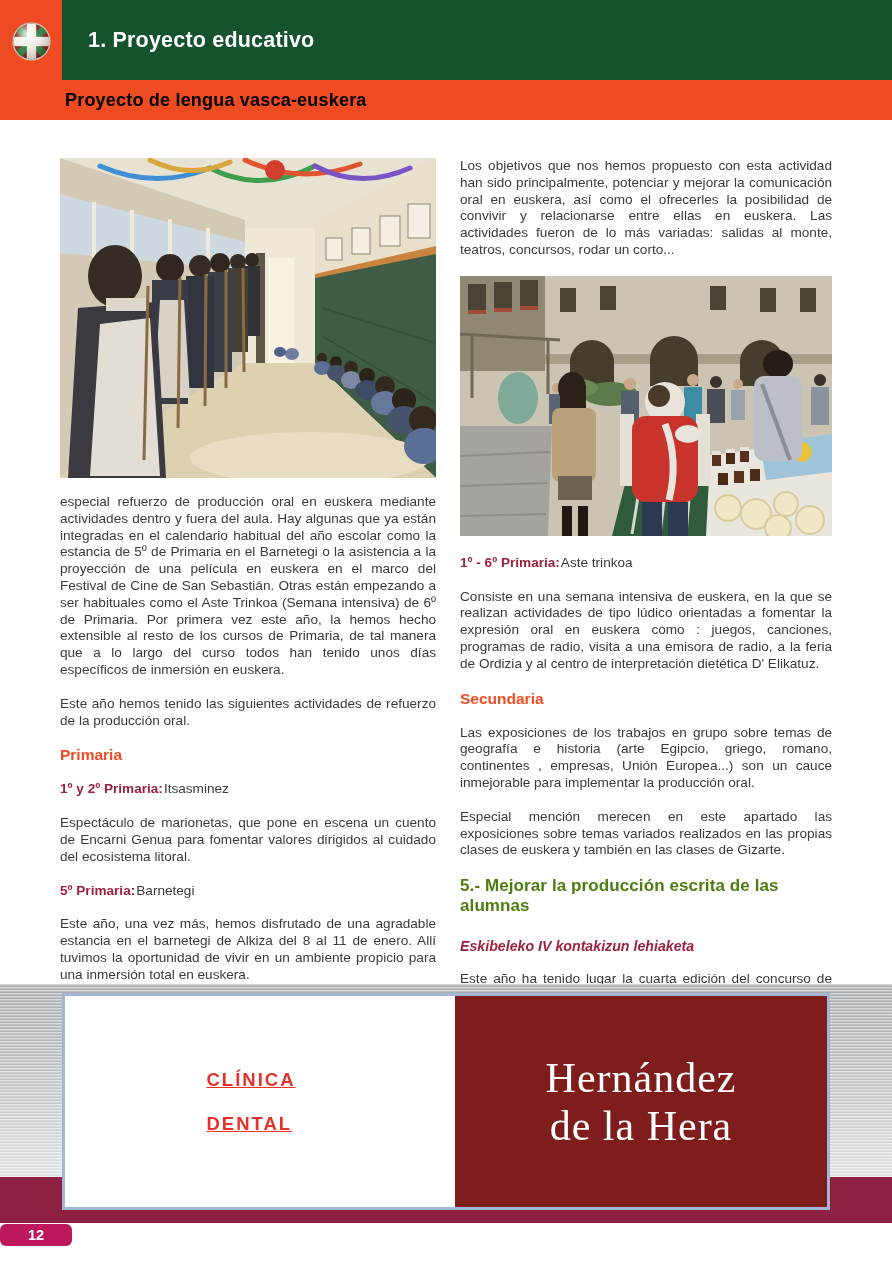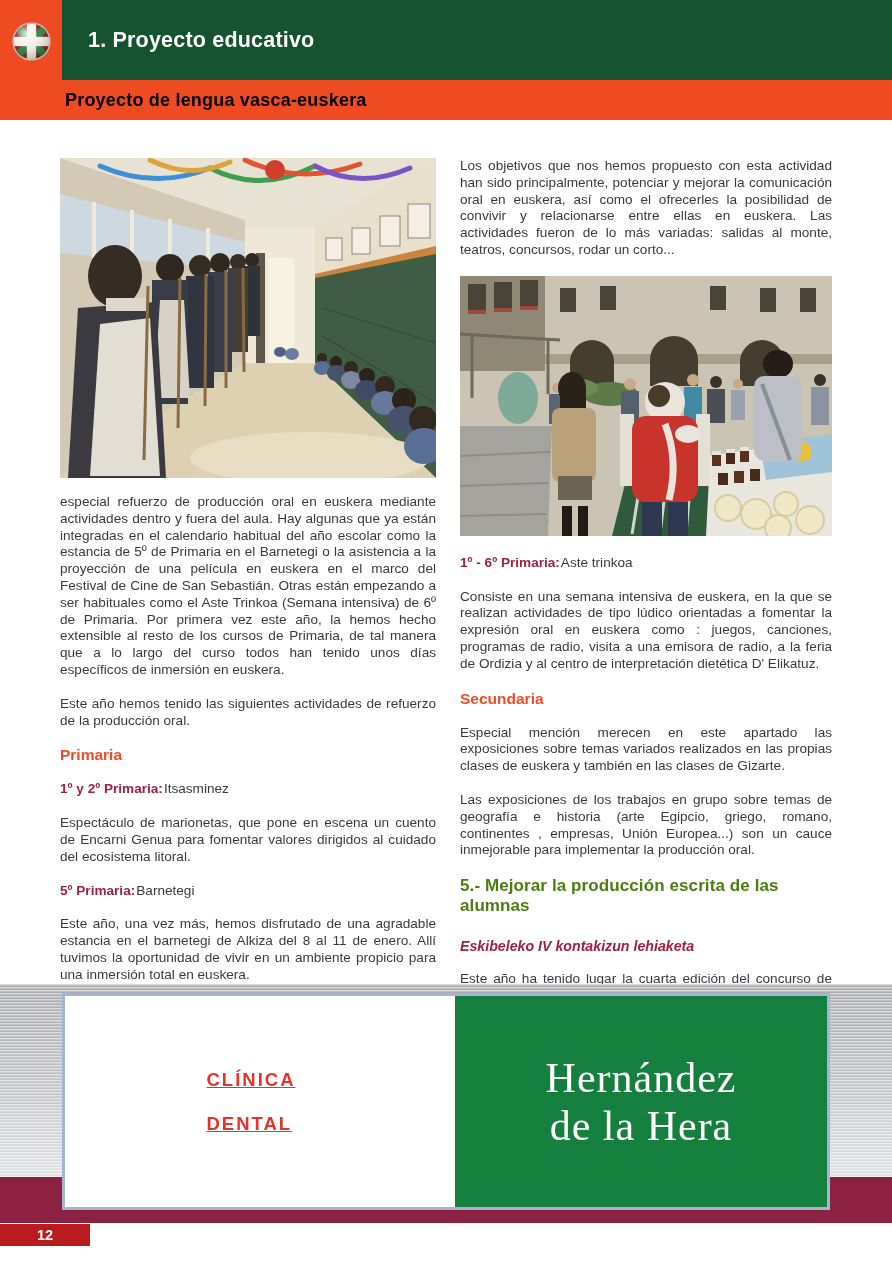--- a/index.html
+++ b/index.html
@@ -35,29 +35,29 @@
       repeating-linear-gradient(180deg, rgba(255,255,255,0.5) 0px, rgba(255,255,255,0.5) 1px, rgba(70,70,75,0.10) 2px, rgba(255,255,255,0) 3px),
       linear-gradient(180deg,#aeafb1 0%,#c3c4c6 45%,#e7e8ea 100%);
   }
   .maroon-band{height:46px;background:#8c2141;}
   .ad{
     position:absolute;left:62px;top:9px;width:768px;height:217px;box-sizing:border-box;
     border:3px solid #a3b5d4;background:#ffffff;display:flex;
   }
   .ad-panel{flex:1 1 0;display:flex;align-items:center;justify-content:center;}
   .ad-left .ad-clinic{color:#e5332b;font-size:18.5px;font-weight:bold;letter-spacing:2px;line-height:44px;text-align:left;text-decoration:underline;}
-  .ad-mid{background:#15803d;margin-left:18px;}
+  .ad-mid{background:#7f1d1d;margin-left:18px;}
   .ad-name{font-family:"Liberation Serif", serif;color:#ffffff;font-size:42px;line-height:48px;text-align:center;letter-spacing:1px;font-weight:normal;}
   .ad-right{justify-content:flex-start;}
   .ad-addr{padding-left:44px;color:#e5332b;font-size:16px;line-height:32px;letter-spacing:0.6px;}
   .ad-addr .phone{word-spacing:8px;}
   
   .page-num{
-    position:absolute;left:0;top:1224px;width:90px;height:22px;background:#b91c1c;z-index:3;
-    color:#ffffff;font-size:14.5px;font-weight:bold;text-align:center;line-height:22px;
+    position:absolute;left:0;top:1224px;width:72px;height:22px;background:#be185d;z-index:3;
+    color:#ffffff;font-size:14.5px;font-weight:bold;text-align:center;line-height:22px;border-radius:6px;
   }
 </style>
 </head>
 <body>
 
 <div class="page">
 
   <div class="hdr-orange-strip"></div>
   <div class="hdr-maroon">
     <h1>1. Proyecto educativo</h1>
@@ -293,22 +293,22 @@
             <rect x="208" y="226" width="20" height="34" fill="#2e3850"></rect>
         </svg>
       </figure>
 
       <p><span class="lbl">1º - 6º Primaria:</span><span>Aste trinkoa</span></p>
 
       <p>Consiste en una semana intensiva de euskera, en la que se realizan actividades de tipo lúdico orientadas a fomentar la expresión oral en euskera como : juegos, canciones, programas de radio, visita a una emisora de radio, a la feria de Ordizia y al centro de interpretación dietética D' Elikatuz.</p>
 
       <h3 class="h-orange">Secundaria</h3>
 
+      <p>Las exposiciones de los trabajos en grupo sobre temas de geografía e historia (arte Egipcio, griego, romano, continentes , empresas, Unión Europea...) son un cauce inmejorable para implementar la producción oral.</p>
       <p>Especial mención merecen en este apartado las exposiciones sobre temas variados realizados en las propias clases de euskera y también en las clases de Gizarte.</p>
-      <p>Las exposiciones de los trabajos en grupo sobre temas de geografía e historia (arte Egipcio, griego, romano, continentes , empresas, Unión Europea...) son un cauce inmejorable para implementar la producción oral.</p>
 
       <h4 class="h-crimson">5.- Mejorar la producción escrita de las alumnas</h4>
       <h5 class="h-italic">Eskibeleko IV kontakizun lehiaketa</h5>
 
       <p>Este año ha tenido lugar la cuarta edición del concurso de relato breve en euskera. Observamos, año tras año como el nivel de competencia escrita en euskera de nuestras alumnas va mejorando</p>
     </section>
   </main>
 
   <div class="bottom">
     <div class="stripes"></div>

